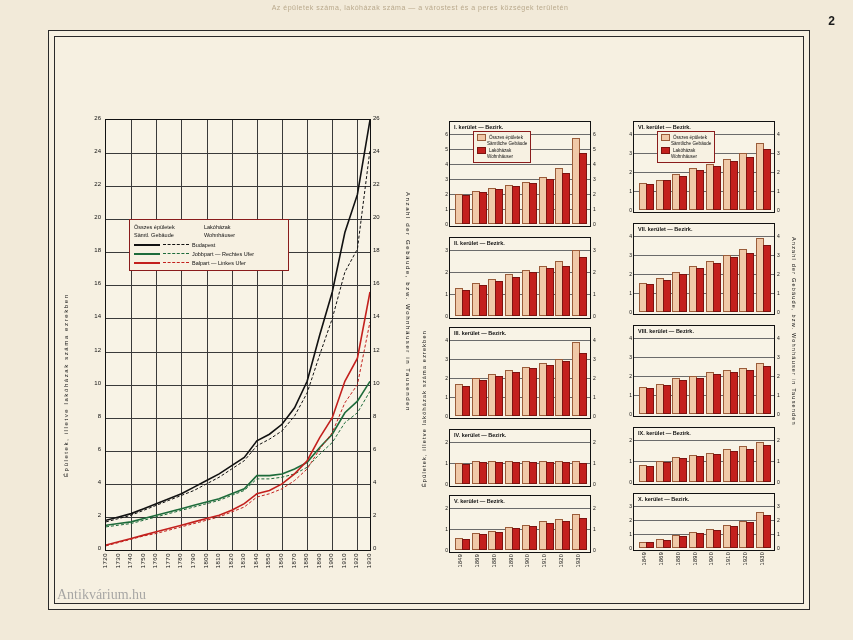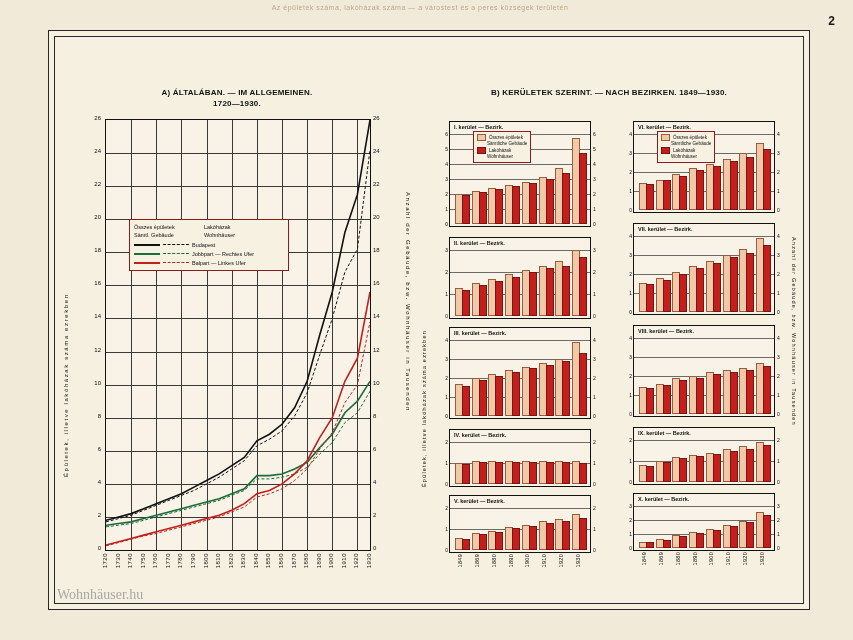--- a/index.html
+++ b/index.html
@@ -103,24 +103,20 @@
 <div class="page">
 
   <div class="topline">Az épületek száma, lakóházak száma — a várostest és a peres községek területén</div>
   <div class="pageno">2</div>
 
   <div class="plate">
     <div class="plate-inner"></div>
 
 
     <div class="panelA">
-      <div class="sec-title" id="A-title">
-        <span>A) ÁLTALÁBAN. — IM ALLGEMEINEN.</span><br>
-        <span>1720—1930.</span>
-      </div>
 
       <div class="axisLabelLeft" style="left:2px;top:120px;height:270px;">Épületek, illetve lakóházak száma ezrekben</div>
       <div class="axisLabelRight" style="right:2px;top:105px;height:300px;">Anzahl der Gebäude, bzw. Wohnhäuser in Tausenden</div>
 
       <div class="gridbox" id="A-grid" style="left:44px;top:32px;width:264px;height:430px;">
           <div class="gline h" style="top: 396.923px;"></div>
           <div class="gline h" style="top: 363.846px;"></div>
           <div class="gline h" style="top: 330.769px;"></div>
           <div class="gline h" style="top: 297.692px;"></div>
           <div class="gline h" style="top: 264.615px;"></div>
@@ -217,21 +213,20 @@
           </div>
           <div class="lrow">
             <span class="sw red"></span>
             <span class="sw dash redd"></span>
             <span>Balpart — Linkes Ufer</span>
           </div>
         </div>
       </div>
 
     <div class="panelB">
-      <div class="sec-title" id="B-title">B) KERÜLETEK SZERINT. — NACH BEZIRKEN.  1849—1930.</div>
 
       <div class="axisLabB left" style="left:0px;top:170px;height:230px;">Épületek, illetve lakóházak száma ezrekben</div>
       <div class="axisLabB" style="right:0px;top:150px;height:260px;">Anzahl der Gebäude, bzw. Wohnhäuser in Tausenden</div>
     <div class="mini" style="left: 28px; top: 34px; width: 140px; height: 104px;">
           <div class="mtitle">I. kerület — Bezirk.</div>
           <div class="hl" style="top: 87px;"></div>
           <div class="hl" style="top: 72px;"></div>
           <div class="hl" style="top: 57px;"></div>
           <div class="hl" style="top: 42px;"></div>
           <div class="hl" style="top: 27px;"></div>
@@ -575,15 +570,15 @@
           </div>
           <div style="padding-left:10px">Sämtliche Gebäude</div>
           <div class="row">
             <span class="box d"></span>
             <span>Lakóházak</span>
           </div>
           <div style="padding-left:10px">Wohnhäuser</div>
         </div>
       </div>
 
-    <div class="wm">Wohnhäuser.hu</div>
+    <div class="wm">Antikvárium.hu</div>
   </div>
 </div>
 
 </body></html>

